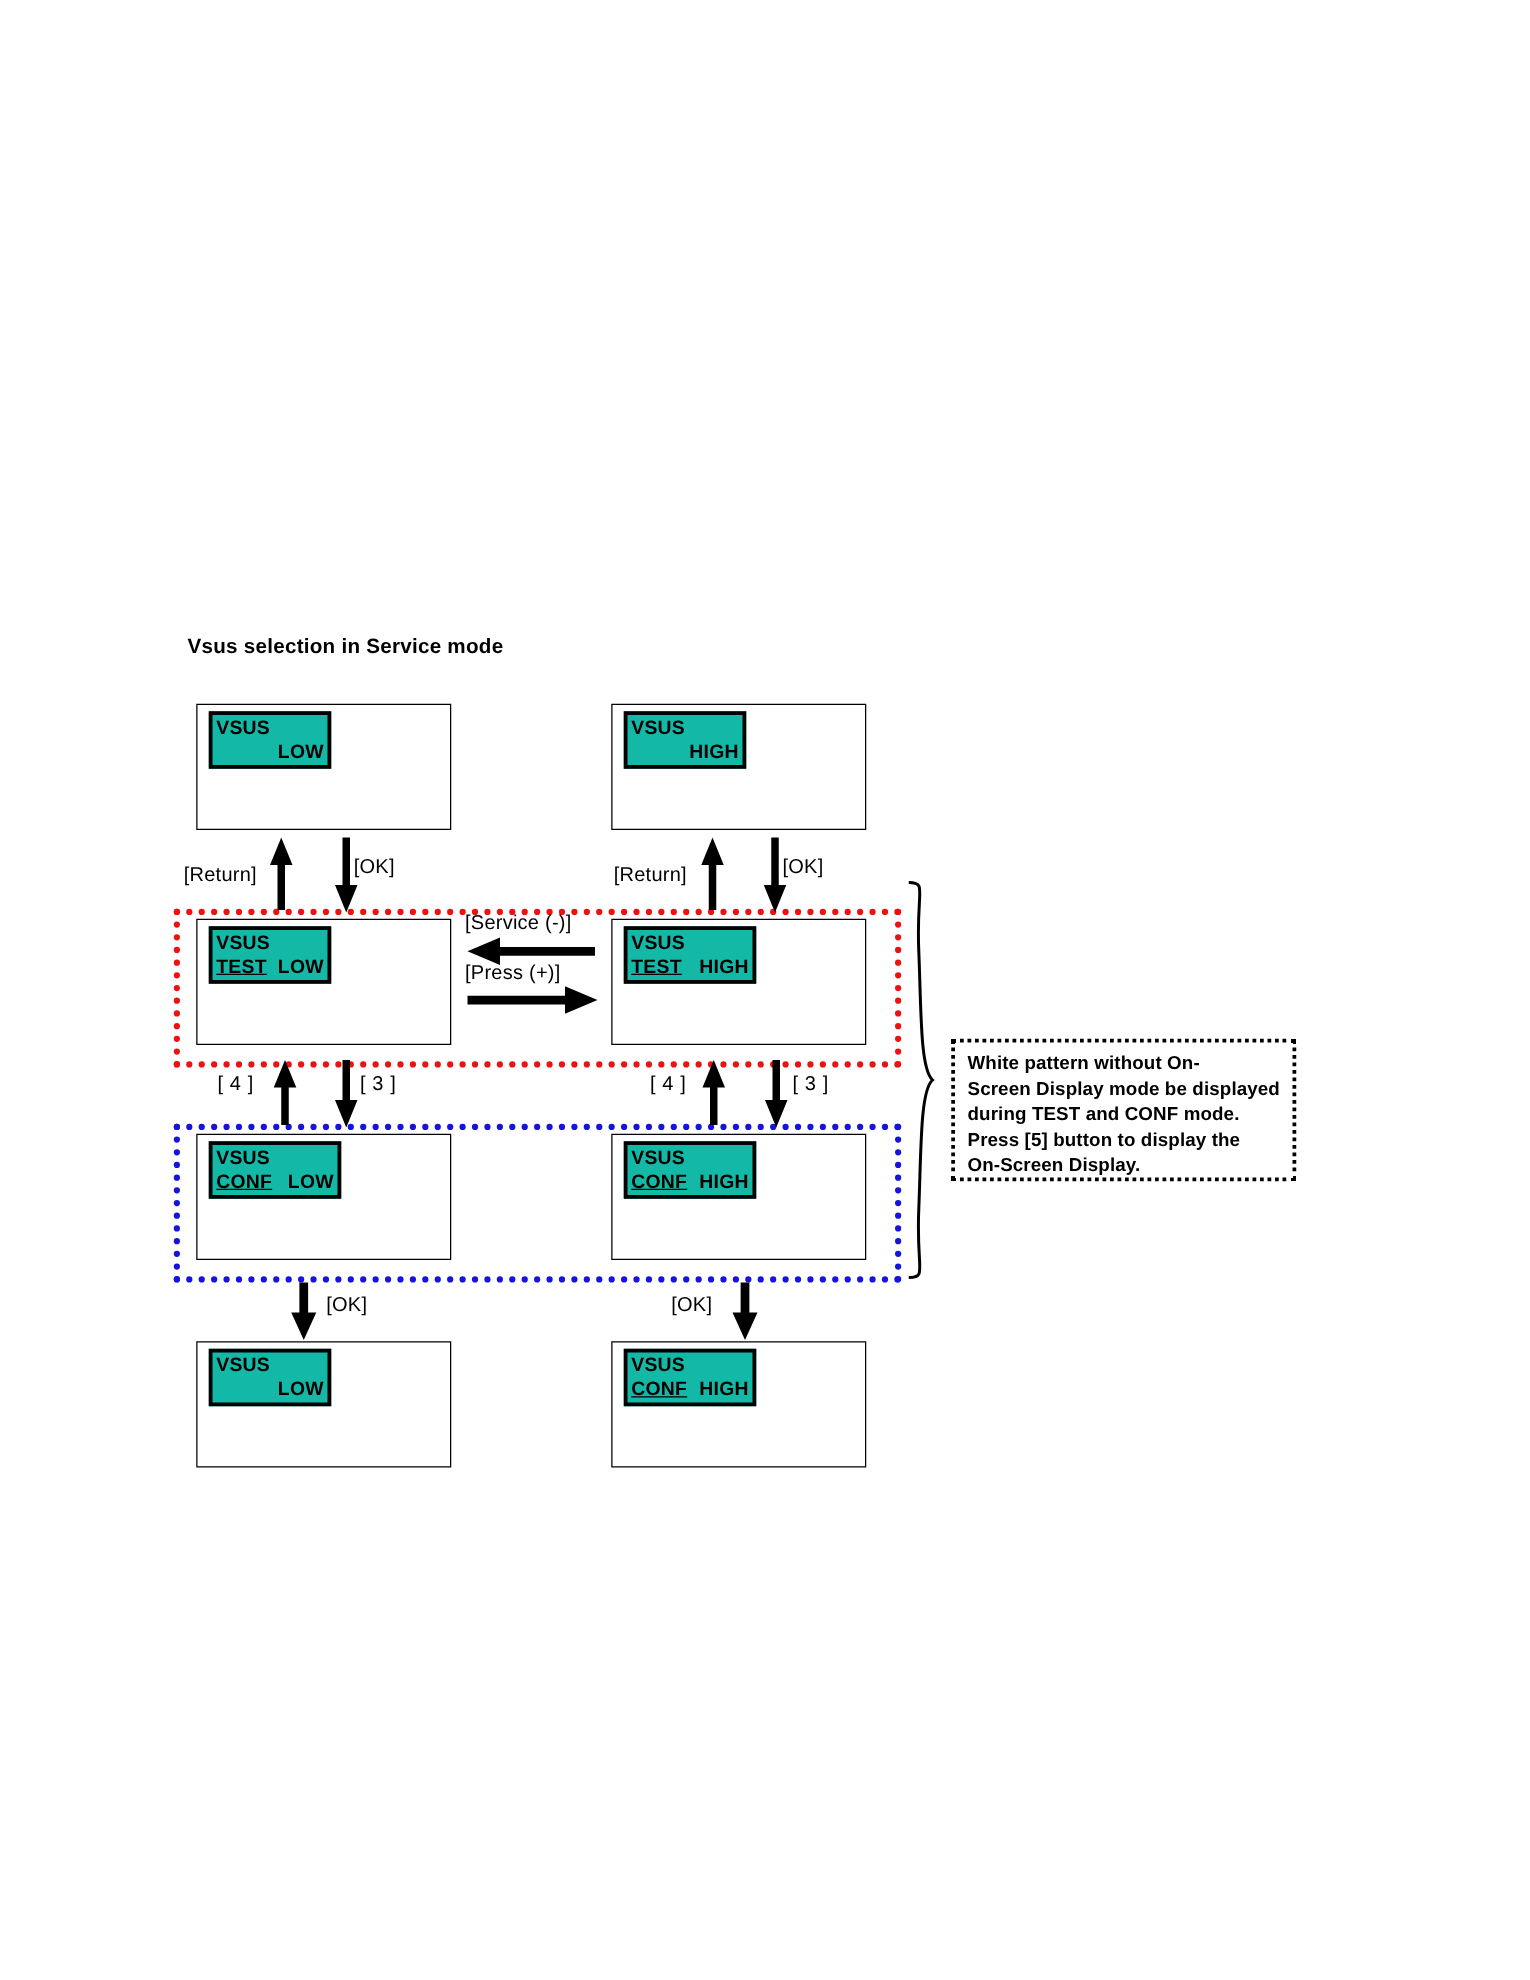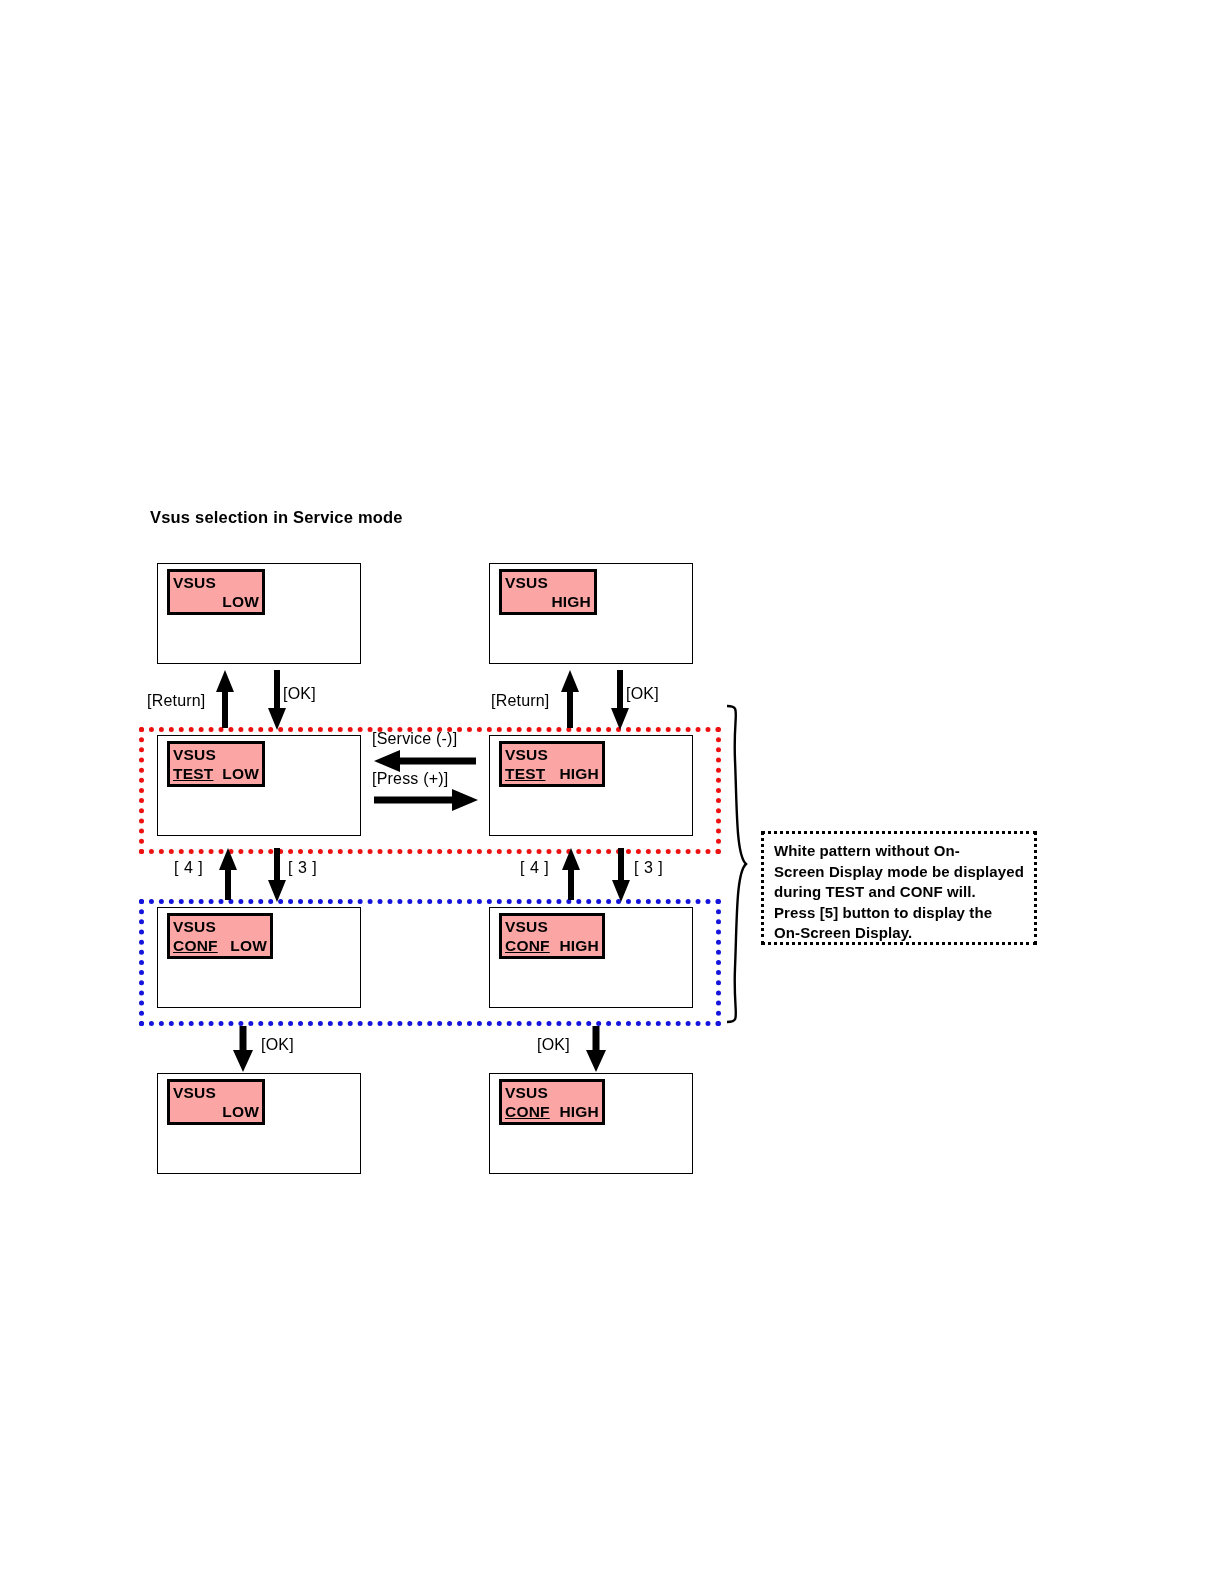--- a/index.html
+++ b/index.html
@@ -40,21 +40,21 @@
     border: 1.6px solid #000000;
     background: #ffffff;
     box-sizing: border-box;
   }
   
   .osd {
     position: absolute;
     left: 9px;
     top: 5px;
     border: 3px solid #000000;
-    background: #fca5a5;
+    background: #14b8a6;
     box-sizing: border-box;
     font-size: 15.5px;
     font-weight: bold;
     line-height: 19px;
     padding: 1px 3px 1px 3px;
     letter-spacing: 0.2px;
   }
   .osd.two-line { width: 98px; height: 46px; }
   .osd.wide     { width: 106px; height: 46px; }
   .osd-row { display: block; white-space: nowrap; height: 19px; }
@@ -273,18 +273,18 @@
 
   <div class="abs key-label small-num" style="left:520px; top:859px;">[ 4 ]</div>
   <div class="abs key-label small-num" style="left:634px; top:859px;">[ 3 ]</div>
 
   <div class="abs key-label" style="left:261px; top:1036px;">[OK]</div>
   <div class="abs key-label" style="left:537px; top:1036px;">[OK]</div>
 
   <div class="abs" id="note-box">
     <div>White pattern without On-</div>
     <div>Screen Display mode be displayed</div>
-    <div>during TEST and CONF will.</div>
+    <div>during TEST and CONF mode.</div>
     <div>Press [5] button to display the</div>
     <div>On-Screen Display.</div>
   </div>
 
 </div>
 
 </body></html>

